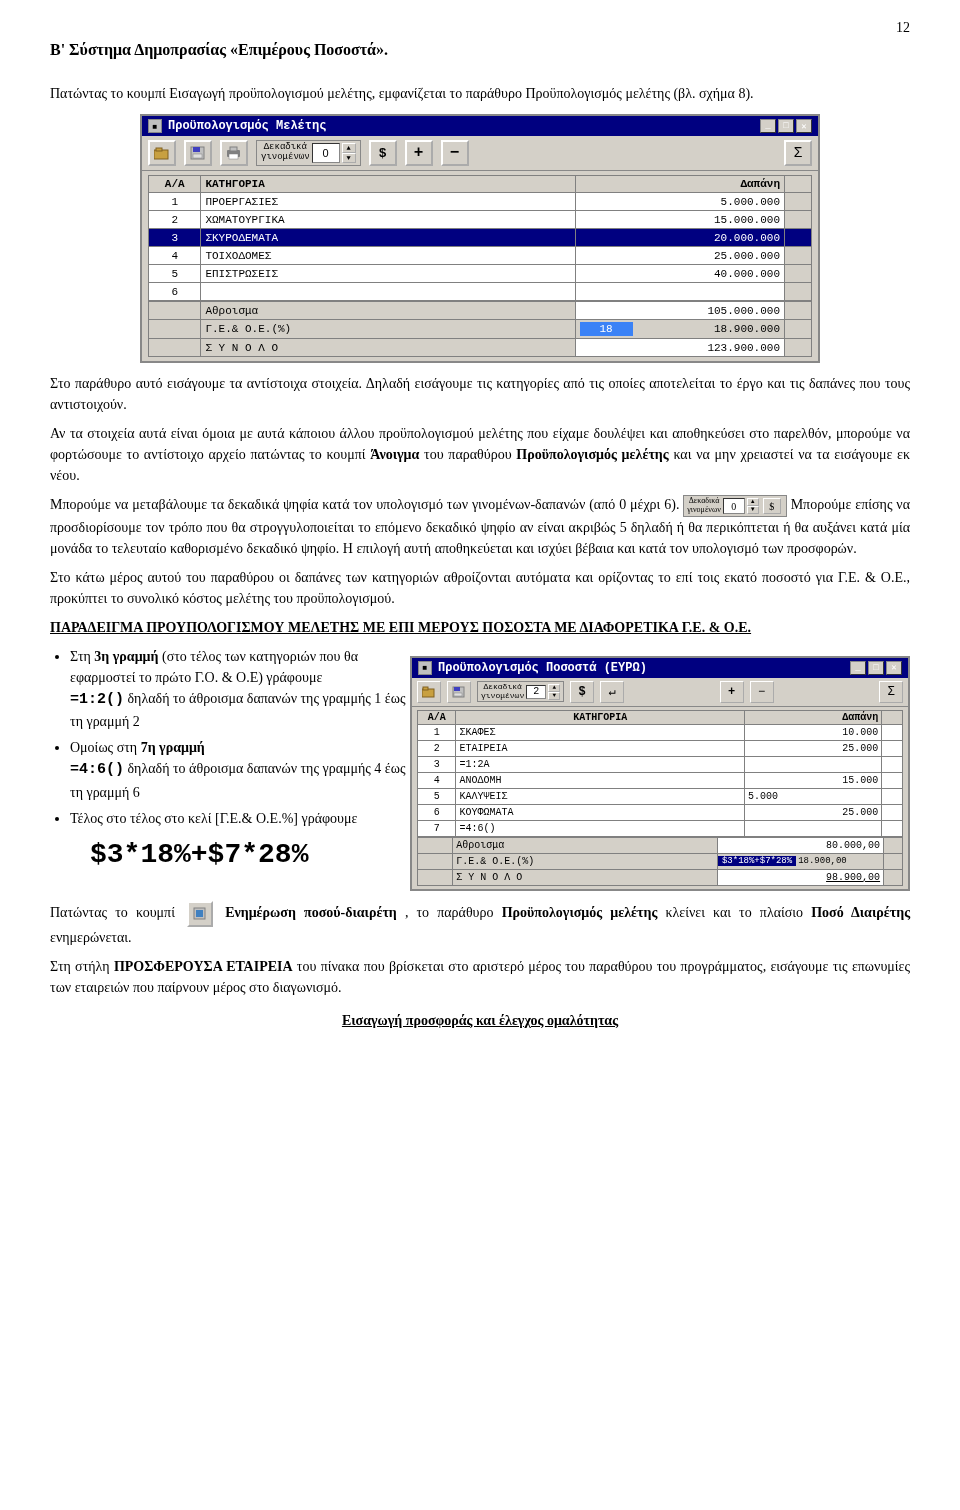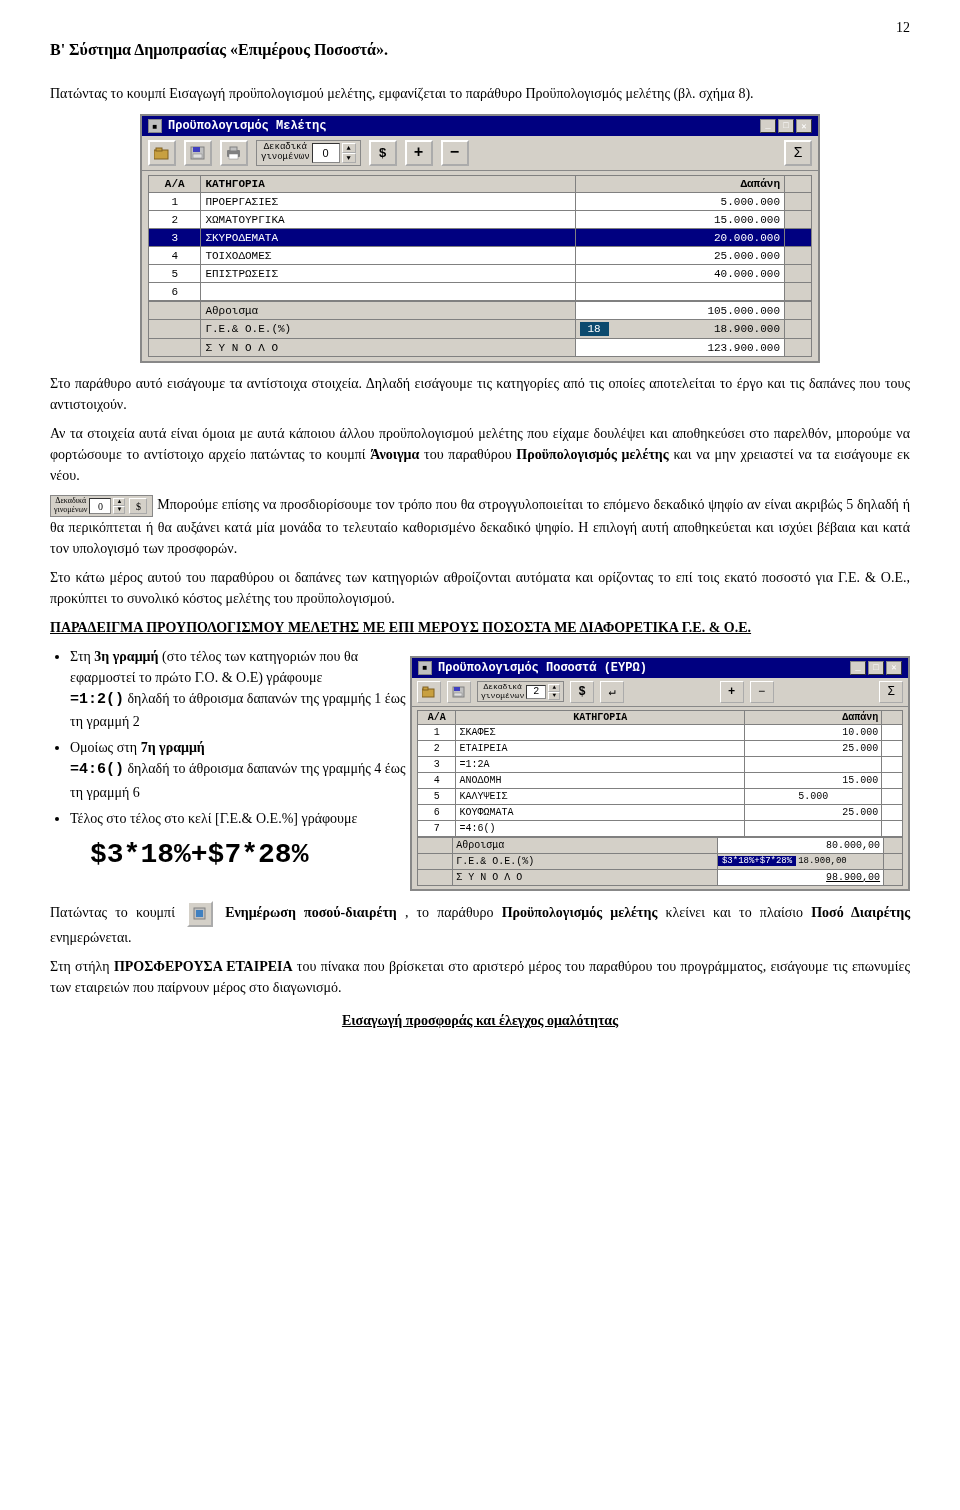--- a/index.html
+++ b/index.html
@@ -538,21 +538,21 @@
         <td style="width:35px; background:#d4d0c8;"></td>
         <td style="width:250px; background:#d4d0c8;">Αθροισμα</td>
         <td style="width:140px; text-align:right; background:#fff;">105.000.000</td>
         <td style="width:18px; background:#d4d0c8;"></td>
       </tr>
       <tr>
         <td style="width:35px; background:#d4d0c8;"></td>
         <td style="width:250px; background:#d4d0c8;">Γ.Ε.&amp; Ο.Ε.(%)</td>
         <td style="width:140px;">
           <div style="display:flex; align-items:center; justify-content:space-between;">
-            <span style="background:#0c4a6e; color:#fff; padding:1px 8px;">18</span>
+            <span style="background:#3b82f6; color:#fff; padding:1px 20px;">18</span>
             <span>18.900.000</span>
           </div>
         </td>
         <td style="width:18px; background:#d4d0c8;"></td>
       </tr>
       <tr>
         <td style="width:35px; background:#d4d0c8;"></td>
         <td style="width:250px; background:#d4d0c8;">Σ Υ Ν Ο Λ Ο</td>
         <td style="width:140px; text-align:right; background:#fff;">123.900.000</td>
         <td style="width:18px; background:#d4d0c8;"></td>
@@ -566,20 +566,21 @@
 
 <p>
   <span>Αν τα στοιχεία αυτά είναι όμοια με αυτά κάποιου άλλου προϋπολογισμού μελέτης που είχαμε δουλέψει και αποθηκεύσει στο παρελθόν, μπορούμε να φορτώσουμε το αντίστοιχο αρχείο πατώντας το κουμπί</span>
   <strong>Άνοιγμα</strong>
   <span>του παραθύρου</span>
   <strong>Προϋπολογισμός μελέτης</strong>
   <span>και να μην χρειαστεί να τα εισάγουμε εκ νέου.</span>
 </p>
 
 <p>
+  <span>Μπορούμε να μεταβάλουμε τα δεκαδικά ψηφία κατά τον υπολογισμό των γινομένων-δαπανών (από 0 μέχρι 6).</span>
 
   <span class="decimal-inline">
     <span class="sm-decimal-label">Δεκαδικά<br>γινομένων</span>
     <span style="width:22px;height:16px;border:1px inset #888;background:#fff;display:inline-block;text-align:center;font-size:10px;line-height:16px;">0</span>
     <span style="display:flex;flex-direction:column;">
       <span class="sm-spin-btn">▲</span>
       <span class="sm-spin-btn">▼</span>
     </span>
     <span class="inline-icon-sm">$</span>
   </span>
@@ -669,21 +670,21 @@
     </tr>
             <tr>
       <td style="width:28px;text-align:center;">4</td>
       <td style="width:210px;">ΑΝΟΔΟΜΗ</td>
       <td style="width:100px;text-align:right;">15.000</td>
       <td style="width:15px;"></td>
     </tr>
             <tr>
       <td style="width:28px;text-align:center;">5</td>
       <td style="width:210px;">ΚΑΛΥΨΕΙΣ</td>
-      <td style="width:100px;text-align:center;">5.000</td>
+      <td style="width:100px;text-align:left;">5.000</td>
       <td style="width:15px;"></td>
     </tr>
             <tr>
       <td style="width:28px;text-align:center;">6</td>
       <td style="width:210px;">ΚΟΥΦΩΜΑΤΑ</td>
       <td style="width:100px;text-align:right;">25.000</td>
       <td style="width:15px;"></td>
     </tr>
             <tr>
       <td style="width:28px;text-align:center;">7</td>

